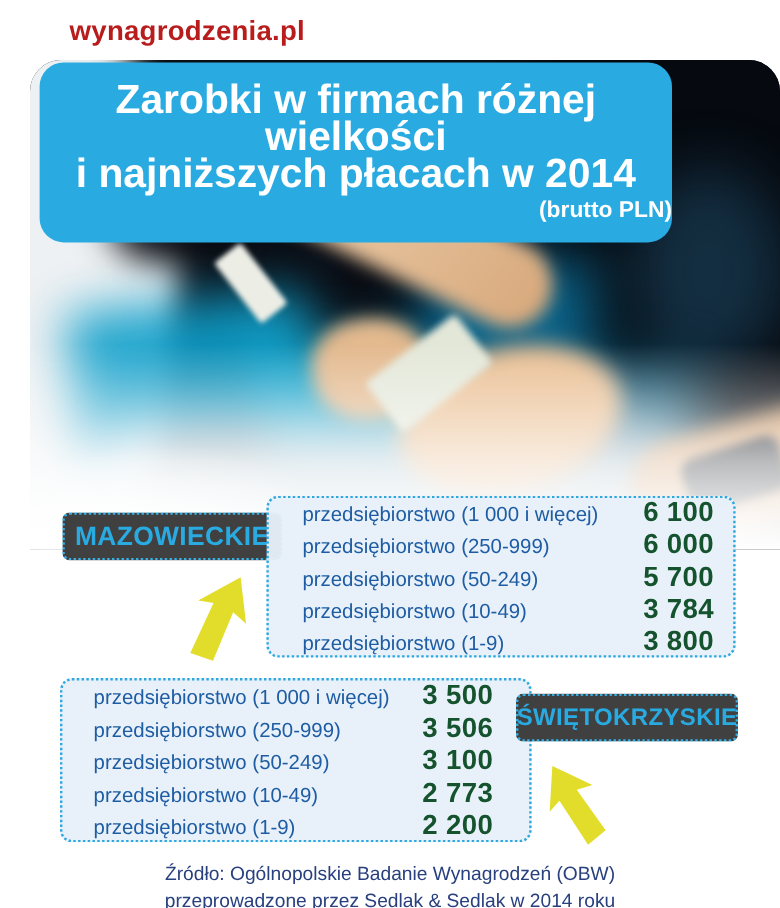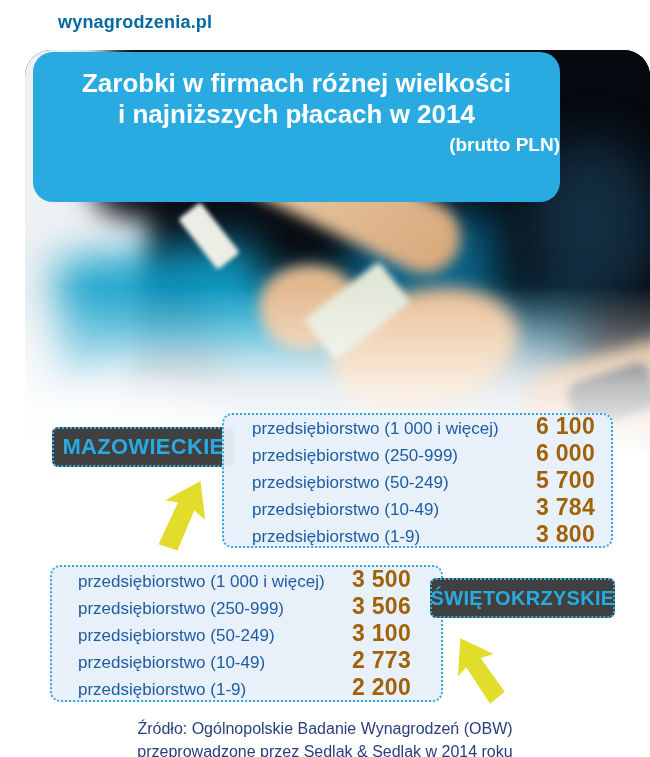--- a/index.html
+++ b/index.html
@@ -1,21 +1,21 @@
 <!DOCTYPE html>
 <html><head>
 <meta charset="utf-8">
 <style>
   * { margin:0; padding:0; box-sizing:border-box; }
   body { background:#ffffff; font-family:"Liberation Sans", sans-serif; }
   .page { position:relative; width:650px; height:757px; background:#ffffff; overflow:hidden; }
 
   
-  .logo { position:absolute; left:58px; top:12px; font-size:18px; font-weight:bold;
-          color:#0369a1; letter-spacing:0.2px; z-index:5; }
+  .logo { position:absolute; left:58px; top:12px; font-size:23px; font-weight:bold;
+          color:#b91c1c; letter-spacing:0.2px; z-index:5; }
 
   
   .photo { position:absolute; left:25px; top:50px; width:625px; height:408px;
            border-radius:26px 26px 0 0; overflow:hidden; z-index:1; }
   .photo > div { position:absolute; }
   .p-base   { inset:0; background:linear-gradient(115deg,#141a24 0%,#070b12 55%,#05080d 100%); }
   .p-white-left { left:-50px; top:-20px; width:170px; height:460px; background:#eef1f3;
                   filter:blur(12px); transform:rotate(7deg); }
   .p-jacket { left:75px; top:-45px; width:340px; height:235px; background:#0a0d14;
               filter:blur(14px); transform:rotate(9deg); border-radius:40px; }
@@ -51,32 +51,32 @@
               filter:blur(2px); transform:rotate(52deg); border-radius:3px; }
   .p-fade2  { left:-30px; top:320px; width:280px; height:130px;
               background:radial-gradient(ellipse, rgba(255,255,255,.85), rgba(255,255,255,0) 70%); }
   .p-fade   { inset:0; background:linear-gradient(to bottom, rgba(255,255,255,0) 58%,
               rgba(255,255,255,0.7) 82%, rgba(255,255,255,0.97) 96%, #ffffff 100%); }
 
   
   .header-card { position:absolute; left:33px; top:52px; width:527px; height:150px;
                  background:#29abe2; border-radius:20px; z-index:3;
                  text-align:center; padding-top:16px; color:#ffffff; }
-  .header-card .tline { font-size:26px; font-weight:bold; line-height:31px; }
+  .header-card .tline { font-size:34px; font-weight:bold; line-height:31px; }
   .header-card .subtitle { font-size:19px; font-weight:bold; line-height:29px;text-align:right; }
 
   
   .table { position:absolute; z-index:4; background:rgba(231,240,249,0.96);
            border:2px dotted #2da7e0; border-radius:10px;
            display:flex; flex-direction:column; justify-content:center; }
   .table1 { left:222px; top:413px; width:391px; height:135px; padding:7px 16px 7px 28px; }
   .table2 { left:50px;  top:565px; width:393px; height:137px; padding:7px 30px 7px 26px; }
   .trow { display:flex; justify-content:space-between; align-items:baseline; }
   .tlabel { font-size:17px; color:#1e5ca3; }
-  .tvalue { font-size:23px; font-weight:bold; color:#a16207; letter-spacing:0.3px; }
+  .tvalue { font-size:23px; font-weight:bold; color:#14532d; letter-spacing:0.3px; }
 
   
   .badge { position:absolute; z-index:4; background:#404040; border:2px dotted #35aee4;
            border-radius:6px; display:flex; align-items:center; justify-content:center;
            color:#29abe2; font-weight:bold; letter-spacing:0.3px; }
   .badge1 { left:52px;  top:427px; width:183px; height:40px; font-size:22px; }
   .badge2 { left:430px; top:578px; width:185px; height:40px; font-size:20px; }
 
   
   .arrow { position:absolute; z-index:4; }

